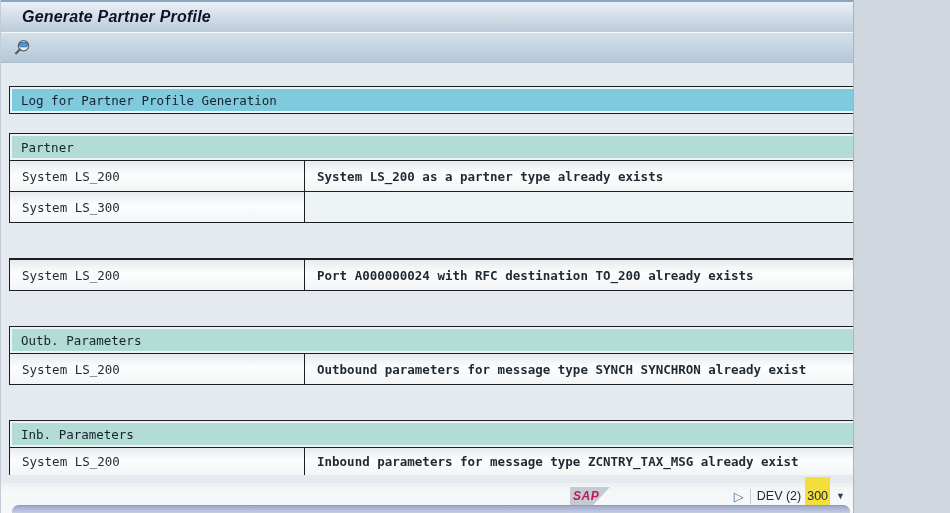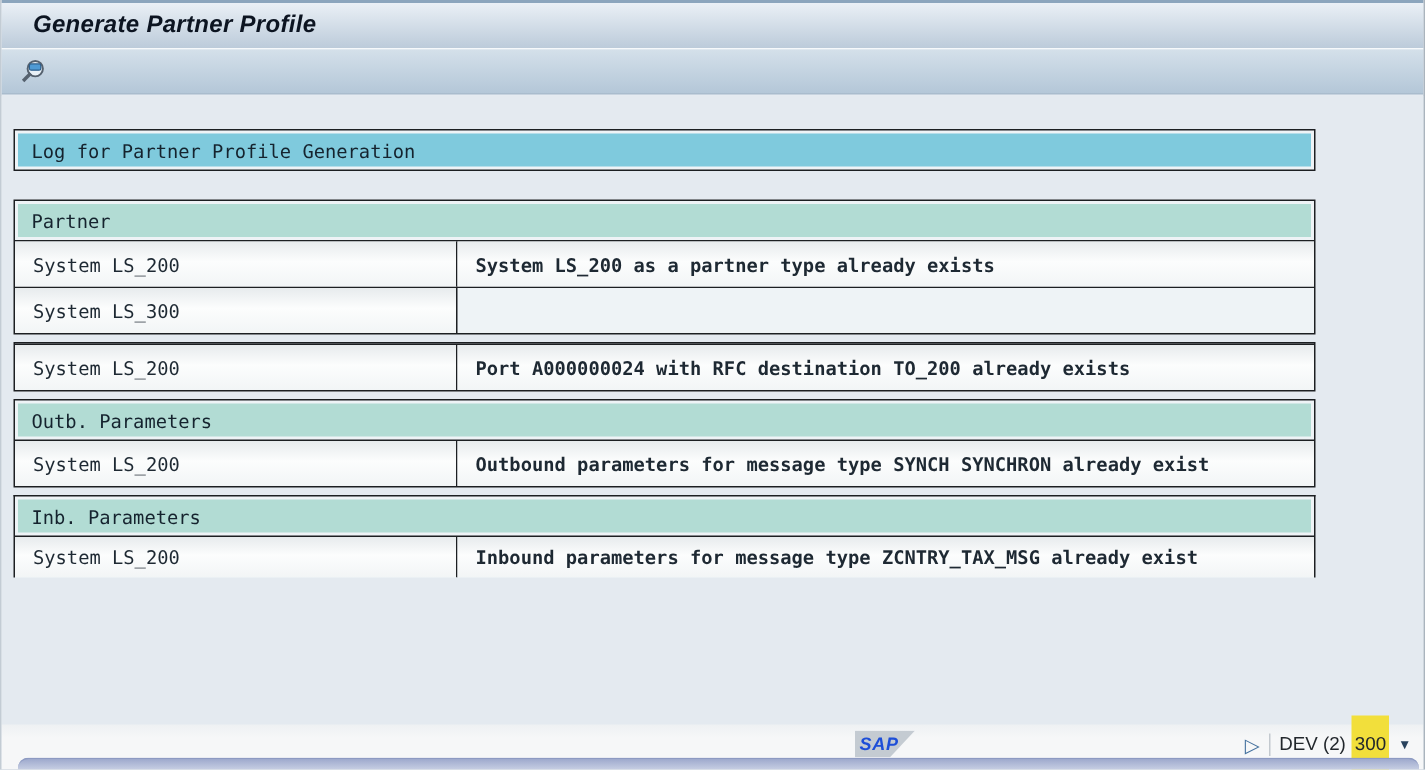--- a/index.html
+++ b/index.html
@@ -1,17 +1,17 @@
 <!DOCTYPE html>
 <html><head>
 <meta charset="utf-8">
 <style>
   html,body{margin:0;padding:0;background:#cfd6dd;}
   .window{
-    position:relative;width:950px;height:513px;overflow:hidden;
+    position:relative;width:854px;height:513px;overflow:hidden;
     background:#e5ebf1;font-family:"Liberation Sans",sans-serif;
     box-sizing:border-box;border-left:1px solid #c3ccd4;border-right:1px solid #aab4bd;
   }
   
   .titlebar{
     height:33px;background:linear-gradient(#eaf0f6,#bccbda);
     border-top:2px solid #8ba5bd;border-bottom:1px solid #f6f9fb;
     display:flex;align-items:center;padding-left:21px;box-sizing:border-box;
   }
   .title{font-style:italic;font-weight:bold;font-size:16px;color:#0c1421;letter-spacing:.2px;}
@@ -24,21 +24,21 @@
     width:21px;height:21px;padding:1px;border:1px solid transparent;background:transparent;cursor:pointer;
     display:flex;align-items:center;justify-content:center;border-radius:2px;
   }
   
   .content{
     position:absolute;top:64px;left:0;right:0;height:419px;
     background:#e4eaf0;padding:22px 0 0 8px;box-sizing:border-box;overflow:hidden;text-align:right;
   }
   .box{
     width:868px;border:1px solid #1c1f22;background:#eef3f6;
-    margin-bottom:5px;box-sizing:border-box;
+    margin-bottom:35px;box-sizing:border-box;
   }
   .box.clipped{border-bottom:none;}
   .bar{
     height:22px;margin:2px;display:flex;align-items:center;padding-left:9px;
     font-family:"DejaVu Sans Mono","Liberation Mono",monospace;font-size:12.5px;color:#15232e;
   }
   .bar.cyan{background:#7fcadd;}
   .bar.teal{background:#b2dcd4;}
   .lrow{display:flex;border-top:1px solid #1c1f22;height:30px;cursor:default;}
   .box.clipped .lrow{height:27px;overflow:hidden;}
@@ -50,21 +50,21 @@
   }
   .c1{width:295px;border-right:1px solid #1c1f22;}
   .c2{flex:1;font-weight:bold;}
   
   .bottom{position:absolute;top:483px;left:0;right:0;height:30px;background:linear-gradient(#eef1f3,#f6f7f8 30%);}
   .sap-logo{
     position:absolute;left:569px;top:4px;width:40px;height:18px;background:#c4cbd2;
     clip-path:polygon(0 0,100% 0,58% 100%,0 100%);
     display:flex;align-items:center;padding-left:3px;box-sizing:border-box;
   }
-  .sap-logo span{font-style:italic;font-weight:bold;font-size:12px;color:#1d4ed8;letter-spacing:.5px;}
+  .sap-logo span{font-style:italic;font-weight:bold;font-size:12px;color:#be185d;letter-spacing:.5px;}
   .status-right{
     position:absolute;right:8px;top:4px;height:18px;display:flex;align-items:center;gap:6px;
     font-size:12.5px;color:#22272c;
   }
   .expand-tri{color:#44719e;font-size:13px;line-height:1;cursor:pointer;}
   .vsep{width:1px;height:15px;background:#c3c9cf;}
   .sysinfo{white-space:nowrap;}
   .client{background:#f2df3b;padding:12px 2px;margin-left:4px;}
   .caret{color:#28425d;font-size:9px;line-height:1;cursor:pointer;}
   .statusbar-sliver{

